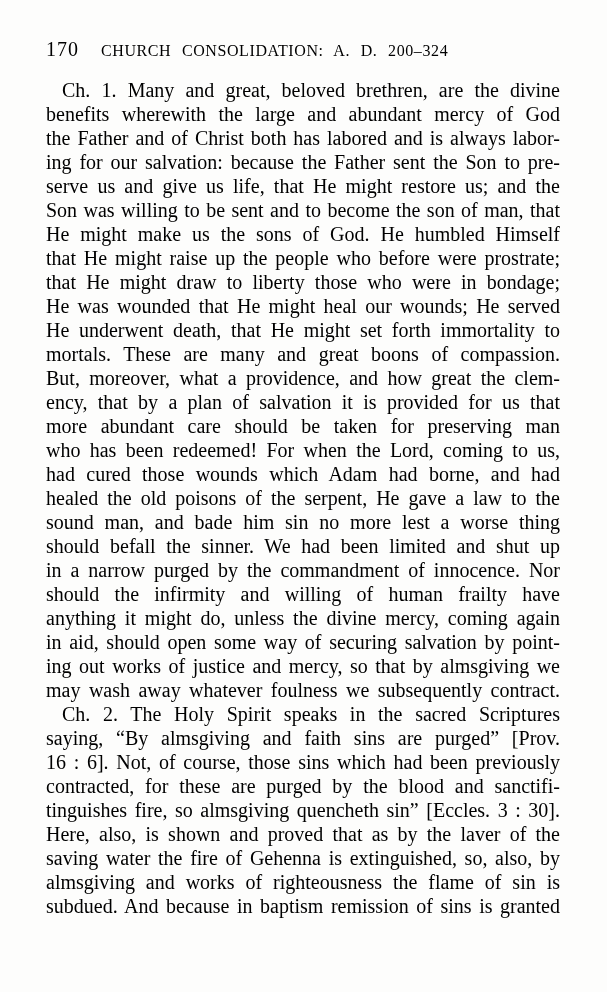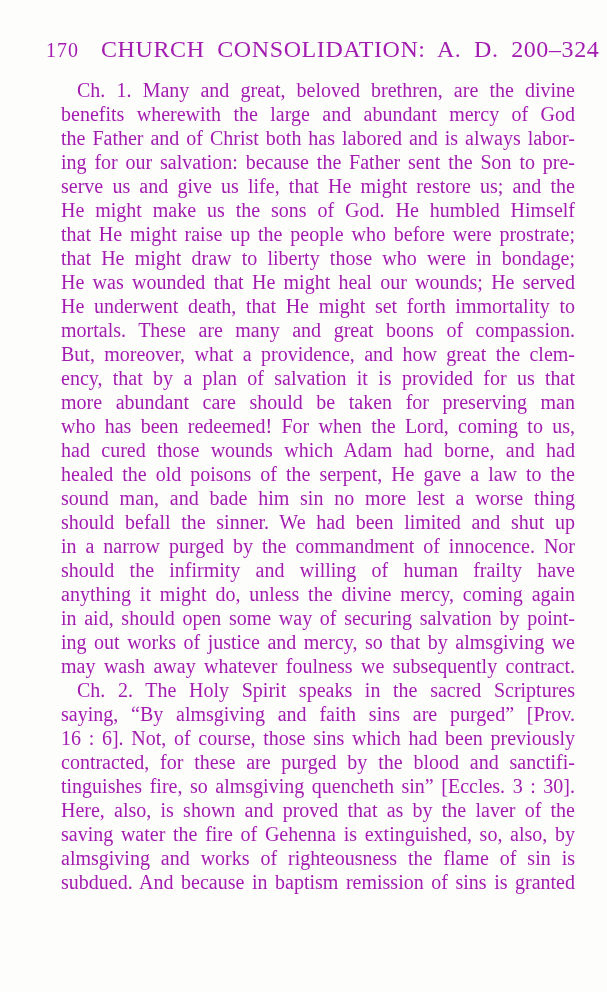--- a/index.html
+++ b/index.html
@@ -6,47 +6,46 @@
     margin: 0;
     padding: 0;
     background: #fdfdfc;
   }
   .page {
     position: relative;
     width: 607px;
     height: 992px;
     box-sizing: border-box;
     background: #fdfdfc;
-    color: #a21caf;
+    color: #000000;
     font-family: "Liberation Serif", "DejaVu Serif", serif;
     padding: 36px 0 0 46px;
     overflow: hidden;
   }
   .header {
     display: flex;
     align-items: baseline;
     height: 26px;
     line-height: 26px;
     margin-bottom: 16px;
     white-space: nowrap;
   }
   .pagenum {
     font-size: 20px;
     letter-spacing: 1px;
     margin-right: 22px;
     font-variant-numeric: oldstyle-nums;
   }
   .title {
-    font-size: 24px;
+    font-size: 16px;
     letter-spacing: 0.6px;
     word-spacing: 6px;
   }
   .body-text {
     width: 514px;
-    margin-left: 15px;
   }
   .line {
     width: 514px;
     height: 24px;
     line-height: 24px;
     font-size: 20px;
     text-align: justify;
     text-align-last: justify;
     -moz-text-align-last: justify;
     overflow: hidden;
@@ -64,20 +63,21 @@
     <span class="pagenum">170</span>
     <span class="title">CHURCH CONSOLIDATION: A. D. 200–324</span>
   </div>
   <div class="body-text">
       <div>
         <div class="line first">Ch. 1.  Many and great, beloved brethren, are the divine</div>
         <div class="line">benefits wherewith the large and abundant mercy of God</div>
         <div class="line">the Father and of Christ both has labored and is always labor-</div>
         <div class="line">ing for our salvation:  because the Father sent the Son to pre-</div>
         <div class="line">serve us and give us life, that He might restore us;  and the</div>
+        <div class="line">Son was willing to be sent and to become the son of man, that</div>
         <div class="line">He might make us the sons of God.  He humbled Himself</div>
         <div class="line">that He might raise up the people who before were prostrate;</div>
         <div class="line">that He might draw to liberty those who were in bondage;</div>
         <div class="line">He was wounded that He might heal our wounds;  He served</div>
         <div class="line">He underwent death, that He might set forth immortality to</div>
         <div class="line">mortals.  These are many and great boons of compassion.</div>
         <div class="line">But, moreover, what a providence, and how great the clem-</div>
         <div class="line">ency, that by a plan of salvation it is provided for us that</div>
         <div class="line">more abundant care should be taken for preserving man</div>
         <div class="line">who has been redeemed!  For when the Lord, coming to us,</div>

